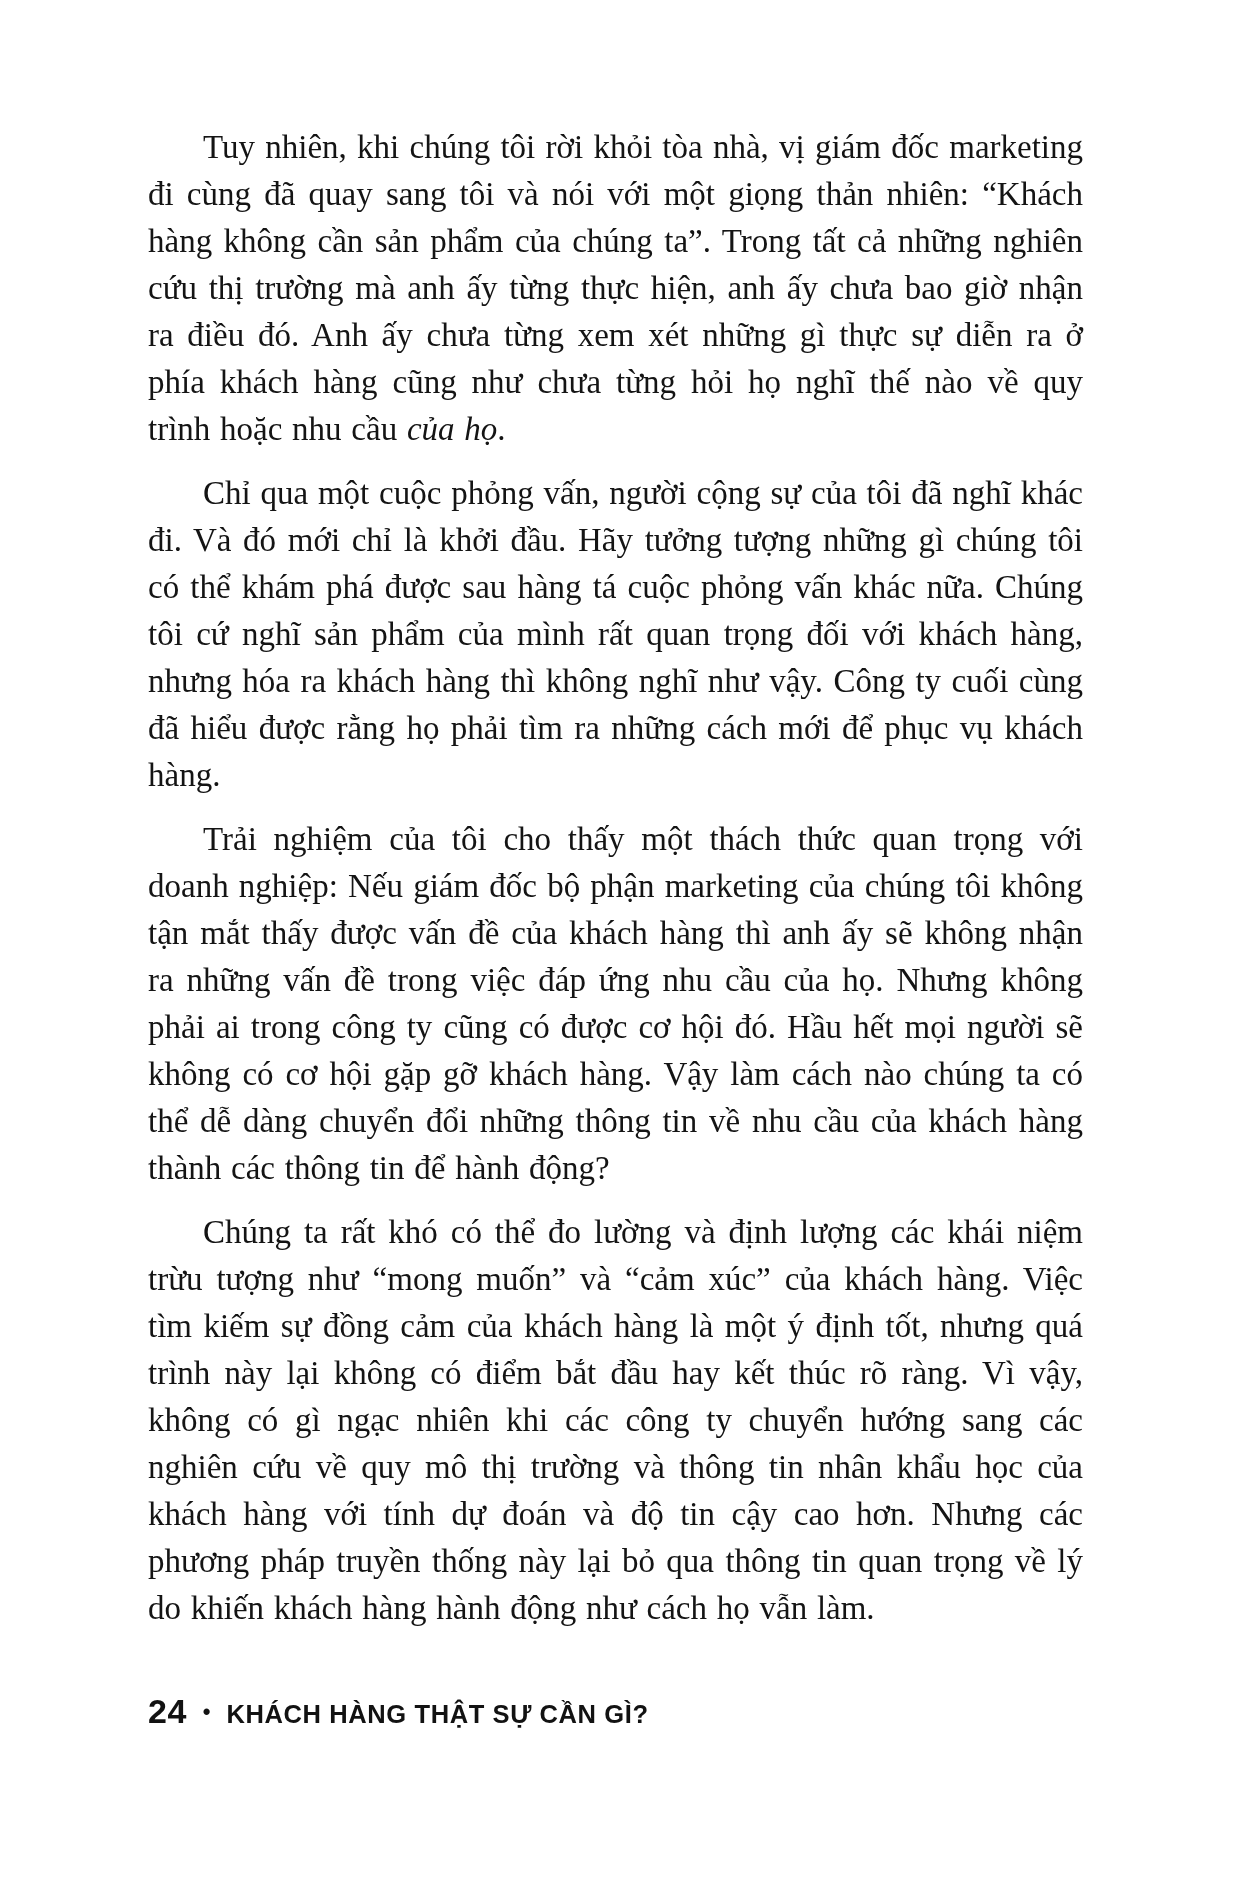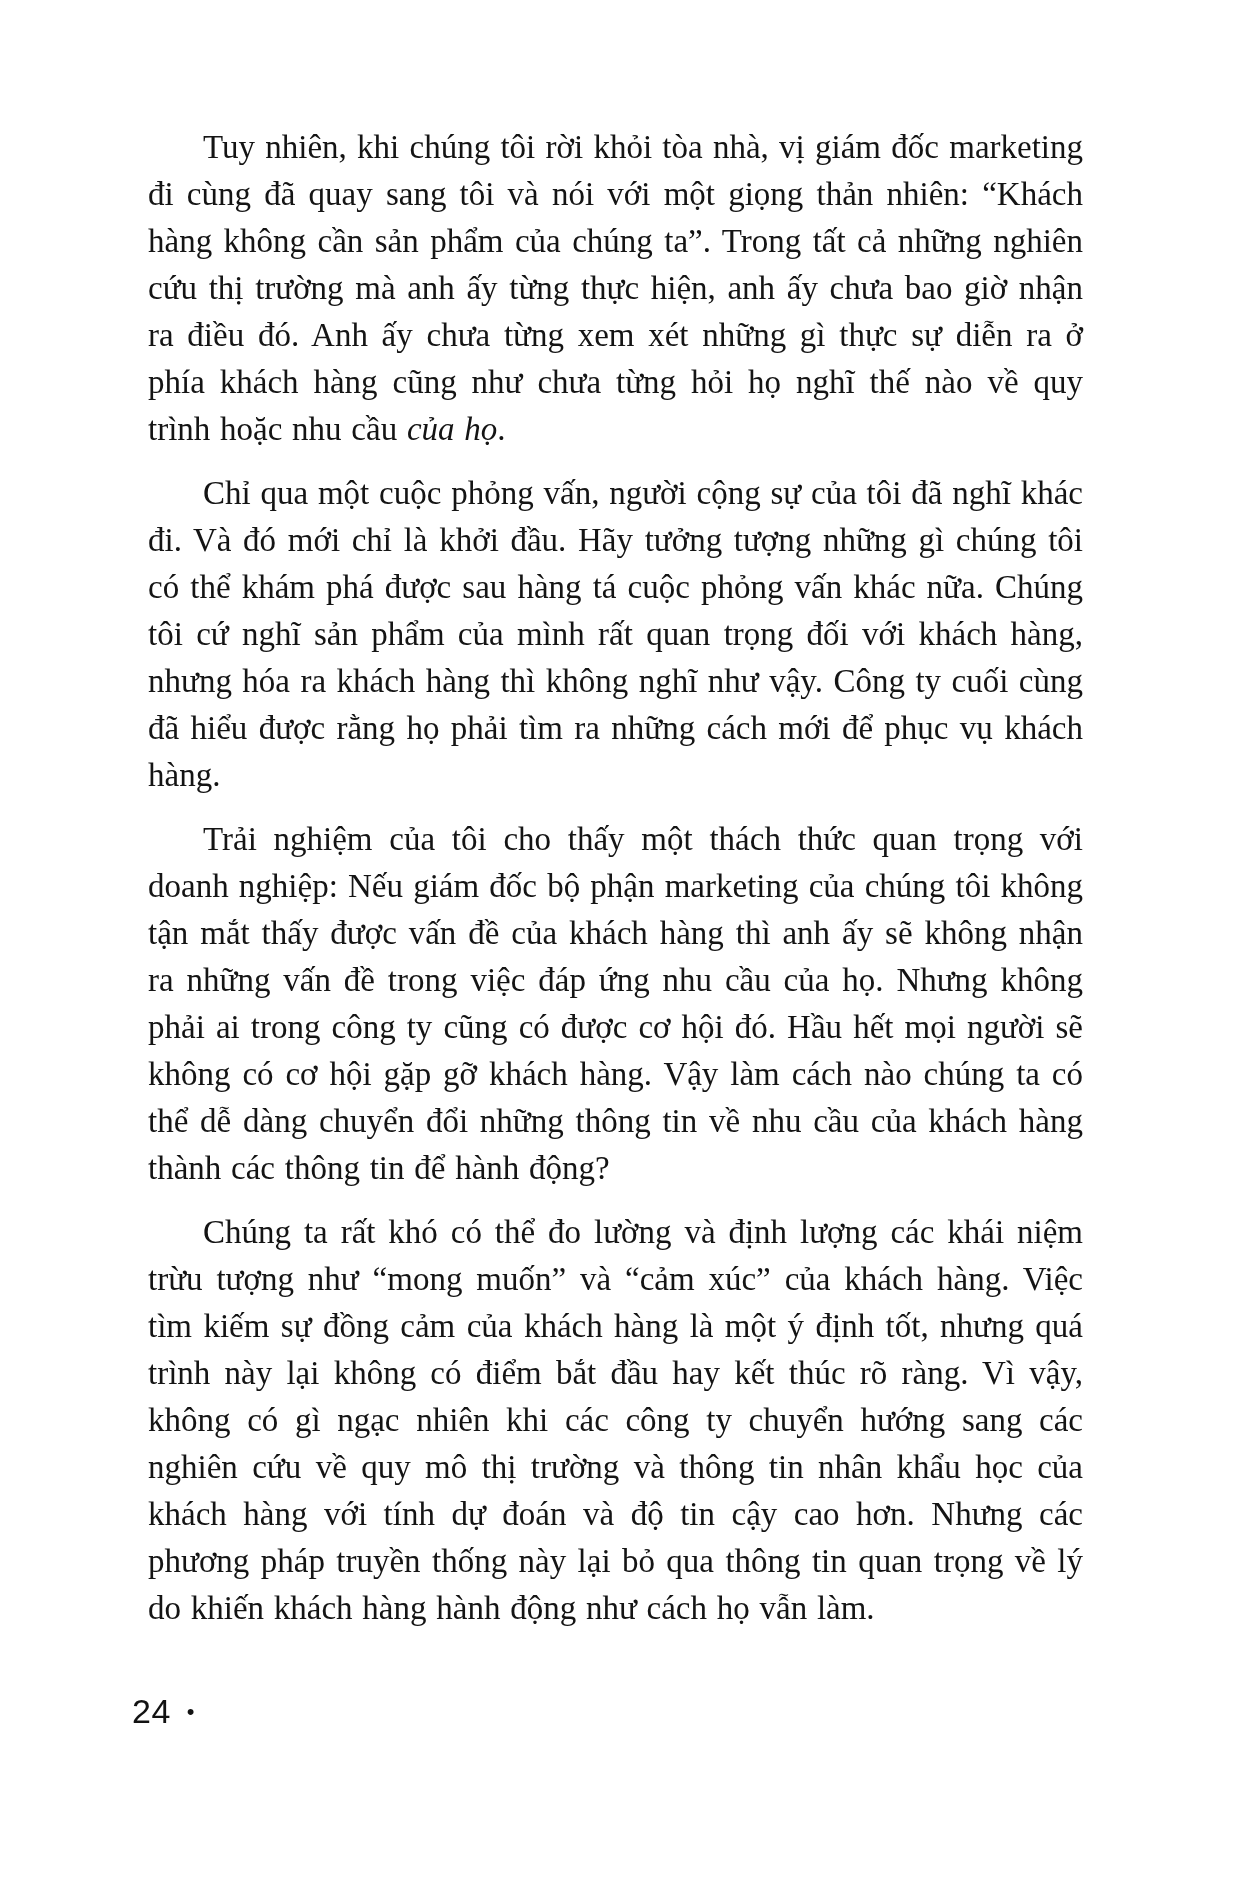--- a/index.html
+++ b/index.html
@@ -27,27 +27,27 @@
     font-size: 33px;
     line-height: 47px;
     text-indent: 55px;
     word-spacing: 1.5px;
   }
   .para .it {
     font-style: italic;
   }
   .footer {
     position: absolute;
-    left: 132px;
+    left: 148px;
     top: 1692px;
     display: flex;
     align-items: baseline;
     gap: 16px;
     font-family: "Liberation Sans", sans-serif;
-    font-weight: 400;
+    font-weight: 700;
     color: #121212;
   }
   .pnum {
     font-size: 34px;
     letter-spacing: 0.5px;
   }
   .dot {
     font-size: 22px;
     transform: translateY(-4px);
   }
@@ -63,14 +63,15 @@
   <section class="text-block">
     <p class="para"><span>Tuy nhiên, khi chúng tôi rời khỏi tòa nhà, vị giám đốc marketing đi cùng đã quay sang tôi và nói với một giọng thản nhiên: “Khách hàng không cần sản phẩm của chúng ta”. Trong tất cả những nghiên cứu thị trường mà anh ấy từng thực hiện, anh ấy chưa bao giờ nhận ra điều đó. Anh ấy chưa từng xem xét những gì thực sự diễn ra ở phía khách hàng cũng như chưa từng hỏi họ nghĩ thế nào về quy trình hoặc nhu cầu </span><em class="it">của họ</em><span>.</span></p>
     <p class="para"><span>Chỉ qua một cuộc phỏng vấn, người cộng sự của tôi đã nghĩ khác đi. Và đó mới chỉ là khởi đầu. Hãy tưởng tượng những gì chúng tôi có thể khám phá được sau hàng tá cuộc phỏng vấn khác nữa. Chúng tôi cứ nghĩ sản phẩm của mình rất quan trọng đối với khách hàng, nhưng hóa ra khách hàng thì không nghĩ như vậy. Công ty cuối cùng đã hiểu được rằng họ phải tìm ra những cách mới để phục vụ khách hàng.</span><em class="it"></em><span></span></p>
     <p class="para"><span>Trải nghiệm của tôi cho thấy một thách thức quan trọng với doanh nghiệp: Nếu giám đốc bộ phận marketing của chúng tôi không tận mắt thấy được vấn đề của khách hàng thì anh ấy sẽ không nhận ra những vấn đề trong việc đáp ứng nhu cầu của họ. Nhưng không phải ai trong công ty cũng có được cơ hội đó. Hầu hết mọi người sẽ không có cơ hội gặp gỡ khách hàng. Vậy làm cách nào chúng ta có thể dễ dàng chuyển đổi những thông tin về nhu cầu của khách hàng thành các thông tin để hành động?</span><em class="it"></em><span></span></p>
     <p class="para"><span>Chúng ta rất khó có thể đo lường và định lượng các khái niệm trừu tượng như “mong muốn” và “cảm xúc” của khách hàng. Việc tìm kiếm sự đồng cảm của khách hàng là một ý định tốt, nhưng quá trình này lại không có điểm bắt đầu hay kết thúc rõ ràng. Vì vậy, không có gì ngạc nhiên khi các công ty chuyển hướng sang các nghiên cứu về quy mô thị trường và thông tin nhân khẩu học của khách hàng với tính dự đoán và độ tin cậy cao hơn. Nhưng các phương pháp truyền thống này lại bỏ qua thông tin quan trọng về lý do khiến khách hàng hành động như cách họ vẫn làm.</span><em class="it"></em><span></span></p>
   </section>
 
   <footer class="footer">
     <span class="pnum">24</span>
     <span class="dot">•</span>
+    <span class="btitle">KHÁCH HÀNG THẬT SỰ CẦN GÌ?</span>
   </footer>
 </main>
 
 </body></html>

